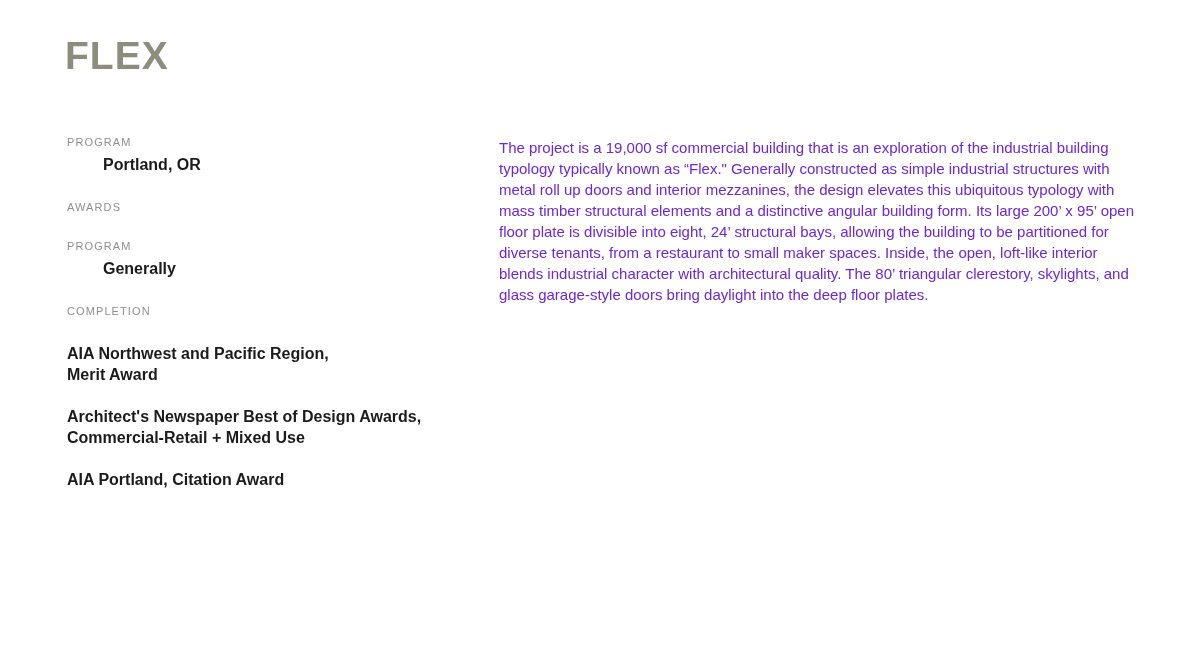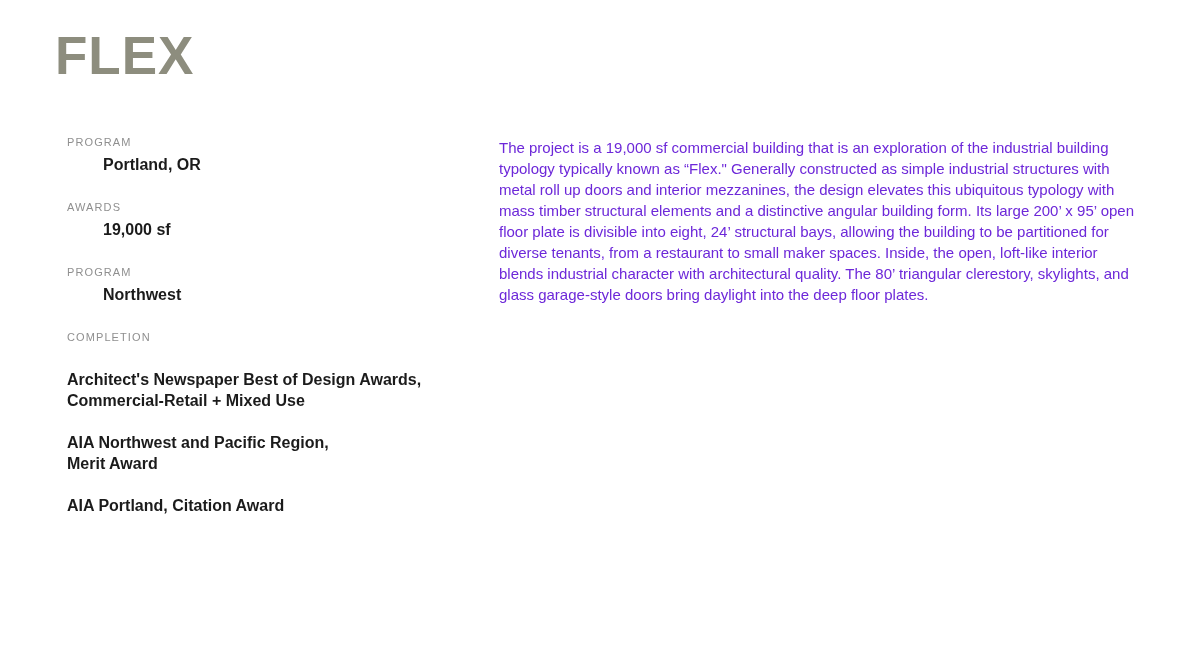--- a/index.html
+++ b/index.html
@@ -9,24 +9,24 @@
   body {
     width: 1201px;
     height: 659px;
     background: #ffffff;
     font-family: "Liberation Sans", sans-serif;
     position: relative;
     overflow: hidden;
   }
   .page-title {
     position: absolute;
-    left: 55px;
+    left: 65px;
     top: 33px;
     margin: 0;
-    font-size: 53px;
+    font-size: 39px;
     line-height: 46px;
     font-weight: 700;
     letter-spacing: 1px;
     color: #8d8d7e;
   }
   .sidebar {
     position: absolute;
     left: 67px;
     top: 135px;
     width: 410px;
@@ -77,37 +77,36 @@
 
   <aside class="sidebar">
 
     <section class="detail-section">
       <div class="detail-label">PROGRAM</div>
       <div class="detail-value">Portland, OR</div>
     </section>
 
     <section class="detail-section">
       <div class="detail-label">AWARDS</div>
-      <div class="detail-value">19,000 sf</div>
     </section>
 
     <section class="detail-section">
       <div class="detail-label">PROGRAM</div>
-      <div class="detail-value">Northwest</div>
+      <div class="detail-value">Generally</div>
     </section>
 
     <section class="detail-section">
       <div class="detail-label">COMPLETION</div>
     </section>
 
     <section class="detail-section">
+      <div class="detail-value award-item">AIA Northwest and Pacific Region,
+Merit Award</div>
       <div class="detail-value award-item">Architect's Newspaper Best of Design Awards,
 Commercial-Retail + Mixed Use</div>
-      <div class="detail-value award-item">AIA Northwest and Pacific Region,
-Merit Award</div>
       <div class="detail-value award-item">AIA Portland, Citation Award</div>
     </section>
 
   </aside>
 
   <article class="description">
     <p>The project is a 19,000 sf commercial building that is an exploration of the industrial building typology typically known as “Flex." Generally constructed as simple industrial structures with metal roll up doors and interior mezzanines, the design elevates this ubiquitous typology with mass timber structural elements and a distinctive angular building form. Its large 200’ x 95’ open floor plate is divisible into eight, 24’ structural bays, allowing the building to be partitioned for diverse tenants, from a restaurant to small maker spaces. Inside, the open, loft-like interior blends industrial character with architectural quality. The 80’ triangular clerestory, skylights, and glass garage-style doors bring daylight into the deep floor plates.</p>
   </article>
 
 </main>

